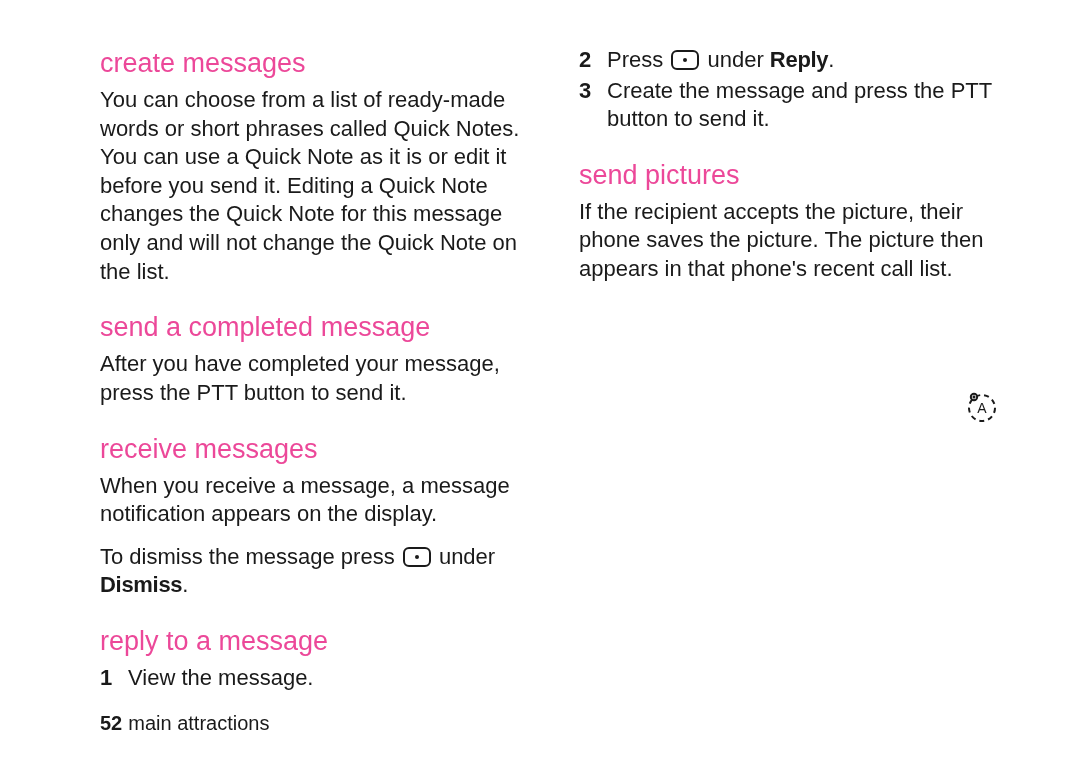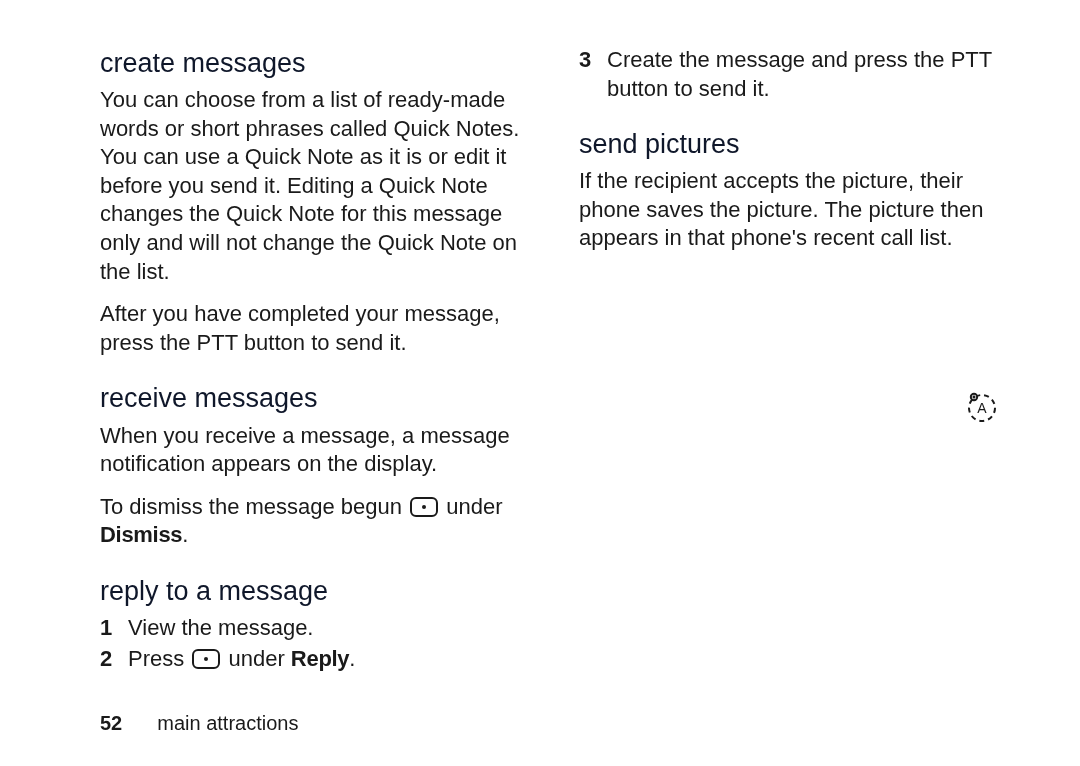--- a/index.html
+++ b/index.html
@@ -19,21 +19,21 @@
   column-count:2;
   column-gap:58px;
   height:650px;
   column-fill:auto;
 }
 h2{
   font-size:27px;
   font-weight:400;
   letter-spacing:0;
   margin:0 0 5px 0;
-  color:#0f172a;
+  color:#ec4899;
 }
 h2.gap{margin-top:24px}
 p{margin:2px 0 14px 0}
 .b{font-weight:600;font-family:Arial,sans-serif;letter-spacing:-.3px}
 .btn{
   display:inline-block;vertical-align:-3px;
   width:24px;height:16px;
   border:2.2px solid #1a1a1a;border-radius:6px;
   position:relative;margin:0 2px;
 }
@@ -48,37 +48,38 @@
 ol.steps .t{flex:1}
 .icon-a{
   position:absolute;right:82px;top:392px;
   width:32px;height:32px;
 }
 .icon-a svg{width:32px;height:32px;display:block}
 .footer{
   position:absolute;left:100px;bottom:30px;
   font-size:20px;
 }
-.footer .pg{font-weight:700;margin-right:35px}
+.footer .pg{font-weight:700;margin-right:6px}
 </style>
 </head>
 <body>
 
 <div class="cols">
 
   <h2>create messages</h2>
   <p>You can choose from a list of ready-made words or short phrases called Quick Notes. You can use a Quick Note as it is or edit it before you send it. Editing a Quick Note changes the Quick Note for this message only and will not change the Quick Note on the list.</p>
 
+  <h2 class="gap">send a completed message</h2>
   <p>After you have completed your message, press the PTT button to send it.</p>
 
   <h2 class="gap">receive messages</h2>
   <p>When you receive a message, a message notification appears on the display.</p>
 
   <p>
-    <span>To dismiss the message begun </span><span class="btn"></span><span> under </span><span class="b">Dismiss</span>.
+    <span>To dismiss the message press </span><span class="btn"></span><span> under </span><span class="b">Dismiss</span>.
   </p>
 
   <h2 class="gap">reply to a message</h2>
   <ol class="steps">
     <li>
         <span class="n">1</span>
         <span class="t">View the message.</span>
       </li>
     <li>
         <span class="n">2</span>

